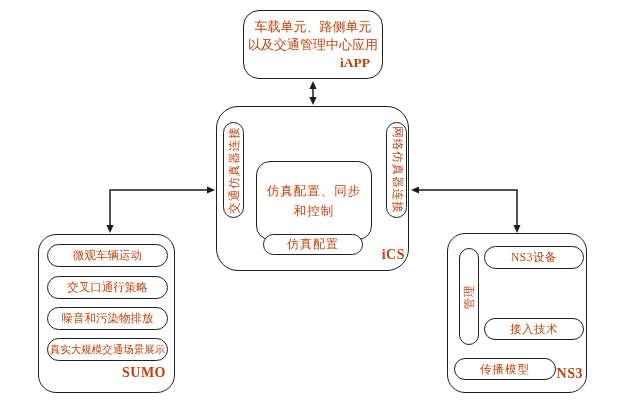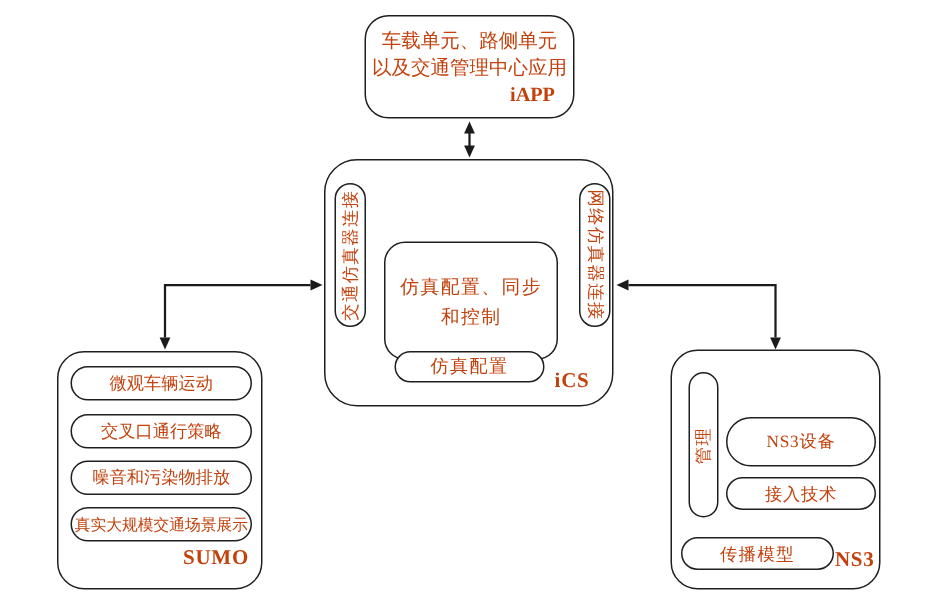--- a/index.html
+++ b/index.html
@@ -82,21 +82,21 @@
   #sumo-box { left: 38px; top: 234px; width: 137px; height: 159px; border-radius: 18px; font-family: Liberation Serif, serif; }
   .sumo-pill { left: 8px; width: 121px; height: 23px; font-size: 11.5px; letter-spacing: 0; }
   #sumo-pill-0 { top: 9px; }
   #sumo-pill-1 { top: 41px; }
   #sumo-pill-2 { top: 72px; }
   #sumo-pill-3 { top: 103px; font-size: 10.5px; }
   #sumo-label { right: 8px; bottom: 11px; }
   #ns3-box { left: 447px; top: 233px; width: 140px; height: 160px; border-radius: 18px; }
   #ns3-mgmt { left: 11px; top: 14px; width: 20px; height: 97px; }
   .ns3-pill { left: 36px; width: 100px; font-size: 11.5px; letter-spacing: 0.5px; }
-  #ns3-pill-0 { top: 12px; height: 33px; margin-top: 32px; }
+  #ns3-pill-0 { top: 12px; height: 23px; }
   #ns3-pill-1 { top: 51px; height: 24px; }
   #ns3-pill-2 { top: 84px; height: 22px; }
   #ns3-bottom-pill { left: 6px; top: 124px; width: 102px; height: 22px; font-size: 11.5px; }
   #ns3-label { right: 3px; bottom: 10px; }
   #arrow-layer { position: absolute; left: 0; top: 0; width: 630px; height: 401px; pointer-events: none; }
 </style>
 </head>
 <body>
 
 <div id="canvas">
@@ -135,21 +135,21 @@
   <div id="ics-right-connector" class="vpill">
     <span class="vtext cw">网络仿真器连接</span>
   </div>
   <div id="ics-center-box" class="box">
     <div>仿真配置、同步</div>
     <div>和控制</div>
   </div>
   <div id="ics-device" class="pill">
     <span>仿真配置</span>
   </div>
-  <span id="ics-label" class="bold-label" style="right:237px; bottom:138px;">iCS</span>
+  <span id="ics-label" class="bold-label" style="right:225px; bottom:138px;">iCS</span>
 
   <div id="sumo-box" class="box">
     <div id="sumo-pill-0" class="pill sumo-pill">
       <span>微观车辆运动</span>
     </div>
     <div id="sumo-pill-1" class="pill sumo-pill">
       <span>交叉口通行策略</span>
     </div>
     <div id="sumo-pill-2" class="pill sumo-pill">
       <span>噪音和污染物排放</span>

